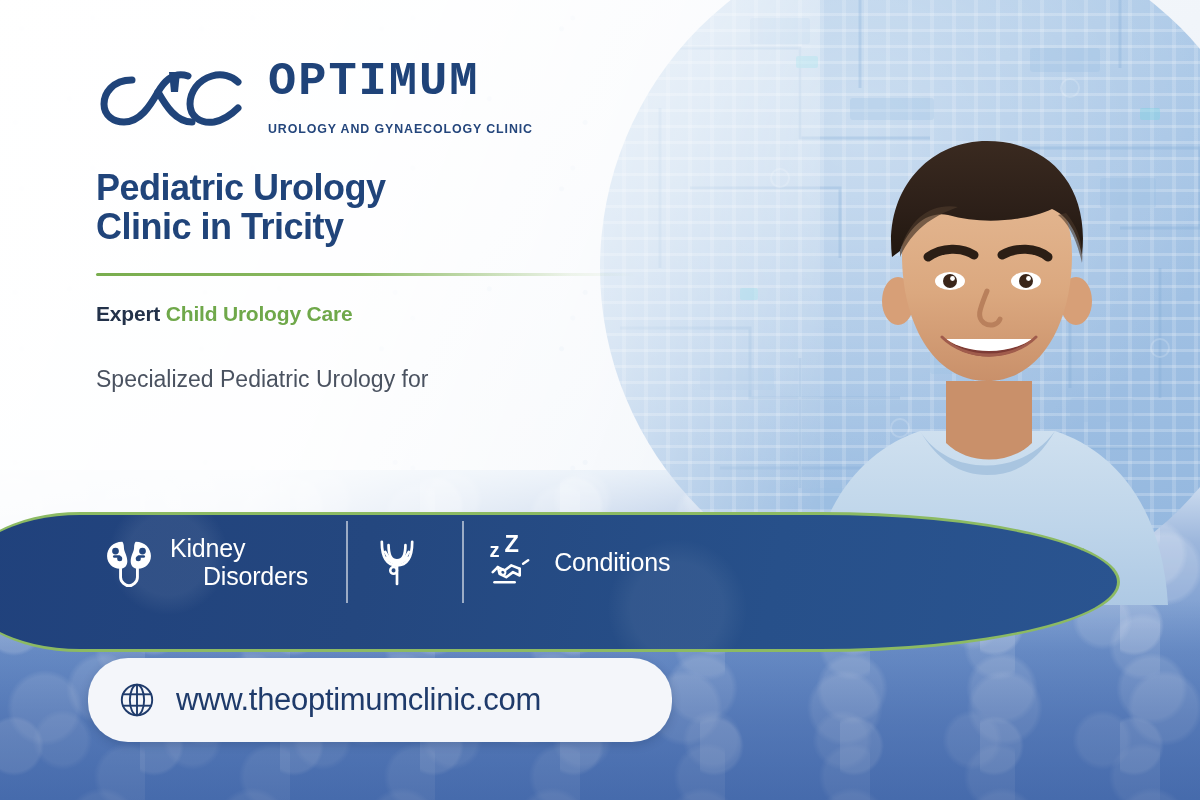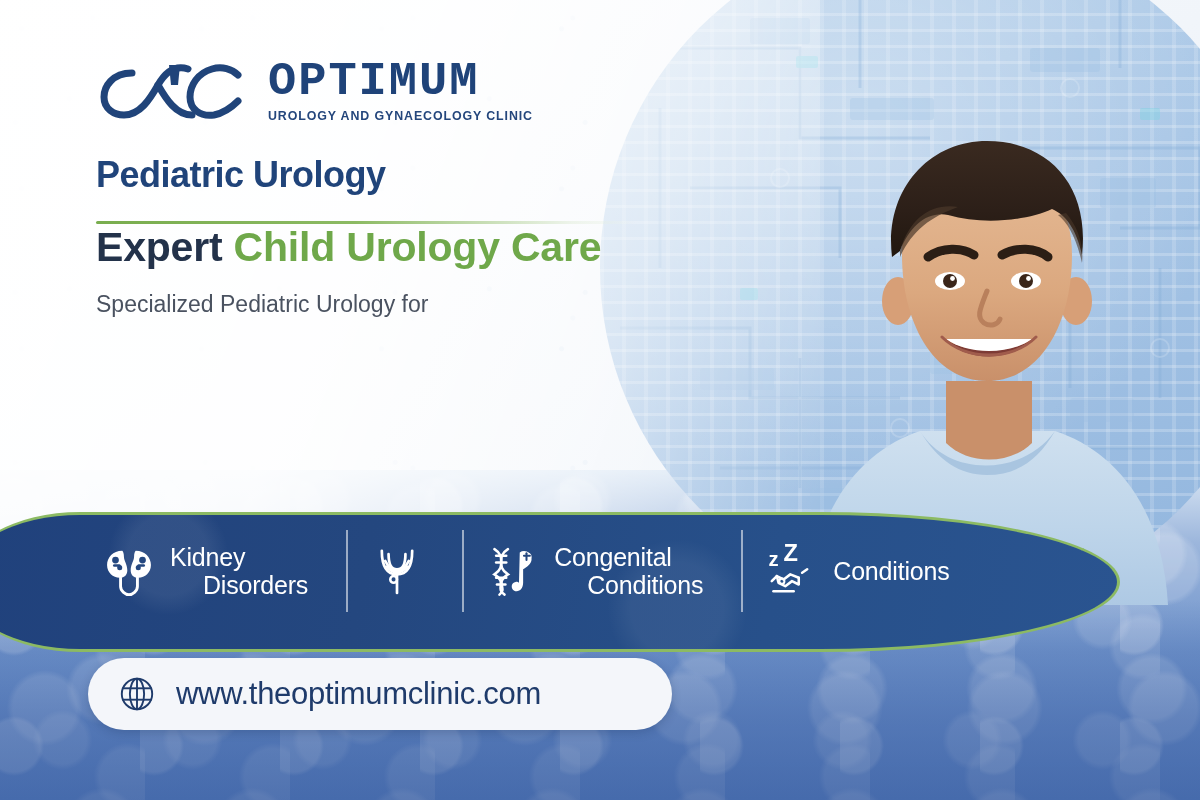--- a/index.html
+++ b/index.html
@@ -65,43 +65,43 @@
   .content{position:absolute;left:96px;top:58px;width:600px;}
 
   .logo-row{display:flex;align-items:center;gap:22px;}
   .logo-mark{width:150px;height:62px;flex:0 0 auto;}
   .logo-text{display:flex;flex-direction:column;line-height:1;}
   .logo-word{
     font-size:47px;font-weight:bold;letter-spacing:2px;color:#1f4379;
     font-family:Liberation Mono, monospace;
   }
   .logo-sub{
-    margin-top:5px;font-size:12.4px;font-weight:bold;letter-spacing:.9px;color:#24467c;
+    margin-top:18px;font-size:12.4px;font-weight:bold;letter-spacing:.9px;color:#24467c;
     white-space:nowrap;
   }
 
   .headline{
     margin-top:34px;font-size:36px;font-weight:bold;line-height:1.08;
     color:#20447a;letter-spacing:-.5px;
   }
   .headline .l2{display:block;}
 
   .rule{
     margin-top:26px;width:540px;height:3px;
     background:linear-gradient(90deg,#79ad4e 0%,#8cba63 48%,rgba(140,186,99,.12) 88%,rgba(140,186,99,0) 100%);
     border-radius:2px;
   }
 
   .subhead{
-    font-size:41px;font-weight:bold;color:#23324a;letter-spacing:-.2px;
+    margin-top:26px;font-size:21px;font-weight:bold;color:#23324a;letter-spacing:-.2px;
   }
   .subhead .accent{color:#6fa84a;}
 
   .desc{
-    margin-top:16px;font-size:23px;line-height:1.55;color:#4a5260;font-weight:normal;
+    margin-top:36px;font-size:23px;line-height:1.55;color:#4a5260;font-weight:normal;
   }
   .desc .l2{display:block;}
 
   
   .panel-wrap{position:absolute;left:-40px;top:512px;width:1160px;height:140px;}
   .panel{
     position:absolute;inset:0;
     background:
       radial-gradient(circle at 18% 30%, rgba(255,255,255,.07) 0 40px, transparent 60px),
       radial-gradient(circle at 62% 70%, rgba(255,255,255,.06) 0 46px, transparent 70px),
@@ -110,35 +110,35 @@
     border-top:3px solid #8cba63;
     border-bottom:3px solid #8cba63;
     border-top-right-radius:300px 70px;
     border-bottom-right-radius:300px 70px;
     border-top-left-radius:120px 70px;
     border-bottom-left-radius:120px 70px;
     border-right:3px solid #8cba63;
   }
   .features{
     position:absolute;left:120px;top:0;height:100px;right:150px;
-    display:flex;align-items:flex-end;gap:16px;
+    display:flex;align-items:center;gap:16px;
   }
   .feature{
     display:flex;align-items:center;gap:14px;padding:0 22px;height:82px;
   }
   .feature + .feature{border-left:2px solid rgba(255,255,255,.55);}
   .feat-icon{width:54px;height:54px;flex:0 0 auto;}
   .feat-label{
     color:#ffffff;font-size:25px;line-height:1.12;letter-spacing:-.2px;font-weight:normal;
   }
   .feat-label .l2{display:block;margin-left:33px;}
 
   
   .url-pill{
-    position:absolute;left:88px;top:658px;height:72px;min-width:520px;
+    position:absolute;left:88px;top:658px;height:84px;min-width:520px;
     display:inline-flex;align-items:center;gap:20px;padding:0 34px 0 30px;
     background:#f4f6fa;border-radius:40px;
     box-shadow:0 3px 10px rgba(20,40,80,.22);
   }
   .globe-icon{width:38px;height:38px;flex:0 0 auto;}
   .url-text{font-size:31px;color:#1f3b6b;letter-spacing:-.3px;}
 </style>
 </head>
 <body>
 
@@ -261,20 +261,21 @@
         <path d="M73 6 h11 l-2 20 h-7 Z" fill="#20447a"></path>
       </svg>
       <div class="logo-text">
         <div class="logo-word">OPTIMUM</div>
         <div class="logo-sub">UROLOGY AND GYNAECOLOGY CLINIC</div>
       </div>
     </div>
 
     <div class="headline">
       <span>Pediatric Urology</span>
+      <span class="l2">Clinic in Tricity</span>
     </div>
 
     <div class="rule"></div>
 
     <div class="subhead">
       <span>Expert </span><span class="accent">Child Urology Care</span>
     </div>
 
     <div class="desc">
       <span>Specialized Pediatric Urology for</span>
@@ -313,44 +314,20 @@
             <path d="M14 8 C14 26 20 36 32 36 C44 36 50 26 50 8"></path>
             <path d="M22 12 C22 24 26 30 32 30 C38 30 42 24 42 12"></path>
             <path d="M18 20 C22 28 27 32 32 32 C37 32 42 28 46 20"></path>
             <path d="M20 27 C24 32 28 34 32 34 C36 34 40 32 44 27"></path>
             <path d="M32 36 L32 58"></path>
           </g>
           <circle cx="28" cy="42" r="4" fill="none" stroke="#ffffff" stroke-width="3"></circle>
         </svg>
       </div>
 
-      <div class="feature">
-        <svg class="feat-icon" viewBox="0 0 64 64">
-          <g fill="none" stroke="#ffffff" stroke-width="3" stroke-linecap="round">
-            <path d="M10 6 C26 16 10 26 26 36 C10 46 26 52 16 60"></path>
-            <path d="M26 6 C10 16 26 26 10 36 C26 46 10 52 22 60"></path>
-            <path d="M12 14 H24"></path>
-              <path d="M12 22 H24"></path>
-            <path d="M12 40 H24"></path>
-              <path d="M13 48 H23"></path>
-          </g>
-          <g fill="#ffffff">
-            <path d="M40 10 C46 6 54 10 54 18 C54 24 48 27 44 30 L44 46 C44 54 38 58 33 55 C29 52 30 46 35 45 C39 44 40 47 39 49"></path>
-            <circle cx="49" cy="15" r="5"></circle>
-          </g>
-          <g fill="none" stroke="#24477f" stroke-width="2.4" stroke-linecap="round">
-            <path d="M45 14 L52 14"></path>
-              <path d="M48 11 L48 19"></path>
-          </g>
-        </svg>
-        <div class="feat-label">
-          <span>Congenital</span>
-          <span class="l2">Conditions</span>
-        </div>
-      </div>
 
       <div class="feature">
         <svg class="feat-icon" viewBox="0 0 64 64">
           <g fill="#ffffff" font-family="Liberation Sans, sans-serif" font-weight="bold">
             <text x="4" y="26" font-size="24">z</text>
             <text x="22" y="20" font-size="28">Z</text>
           </g>
           <g fill="none" stroke="#ffffff" stroke-width="3" stroke-linecap="round" stroke-linejoin="round">
             <path d="M8 44 L14 38 L22 42 L30 36 L40 40"></path>
             <path d="M14 38 L16 46 L24 50 L32 44 L40 48 L40 40"></path>

